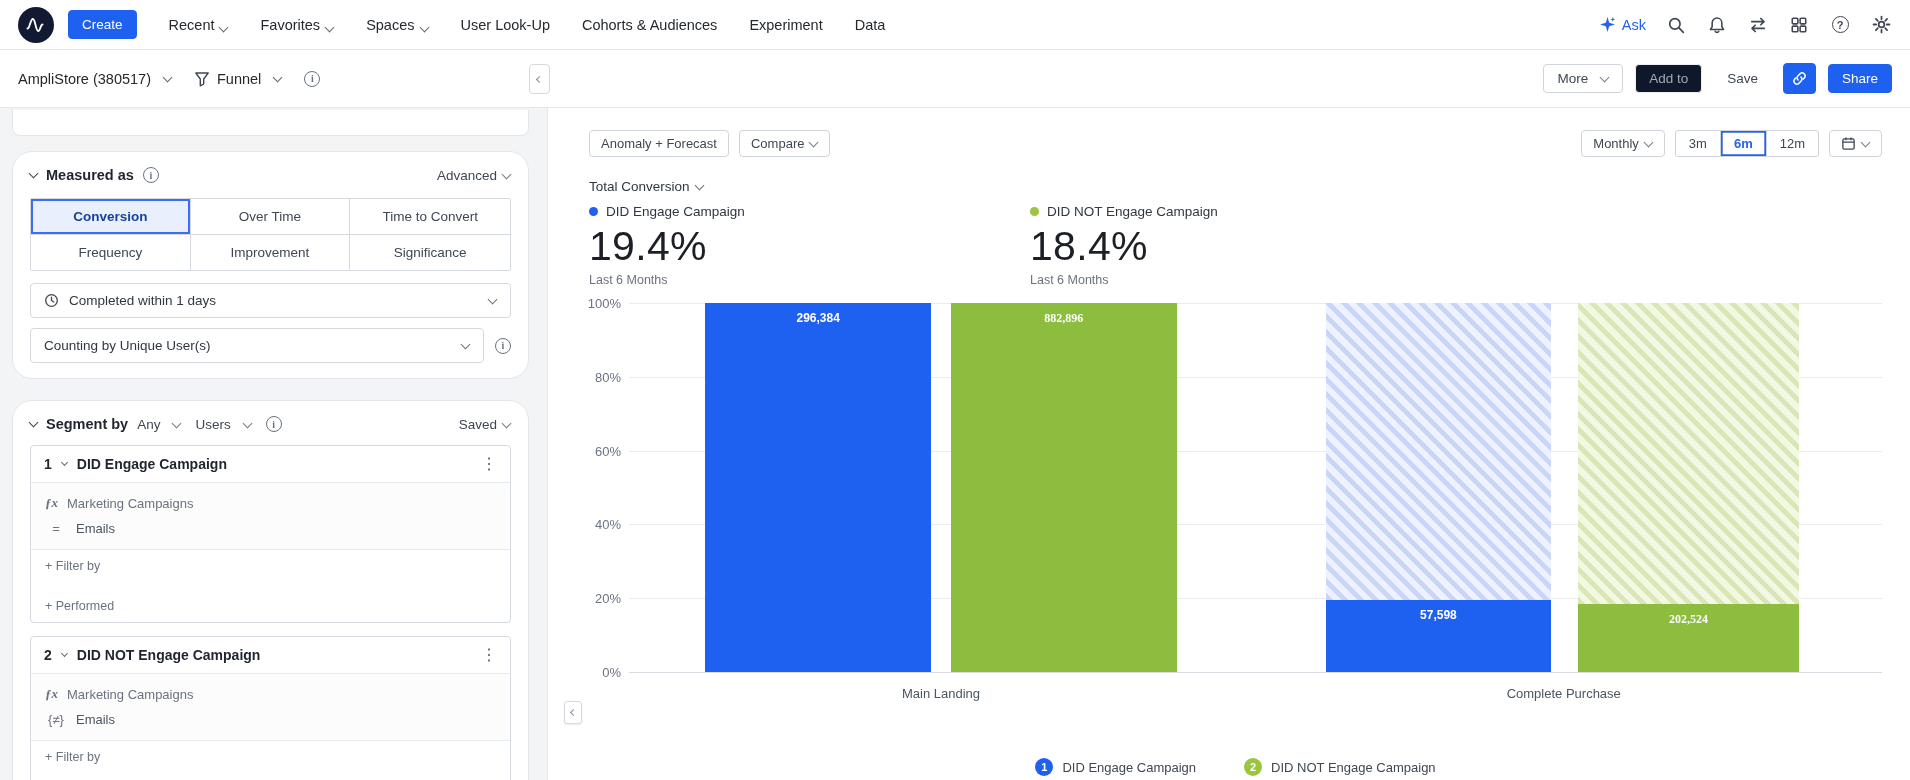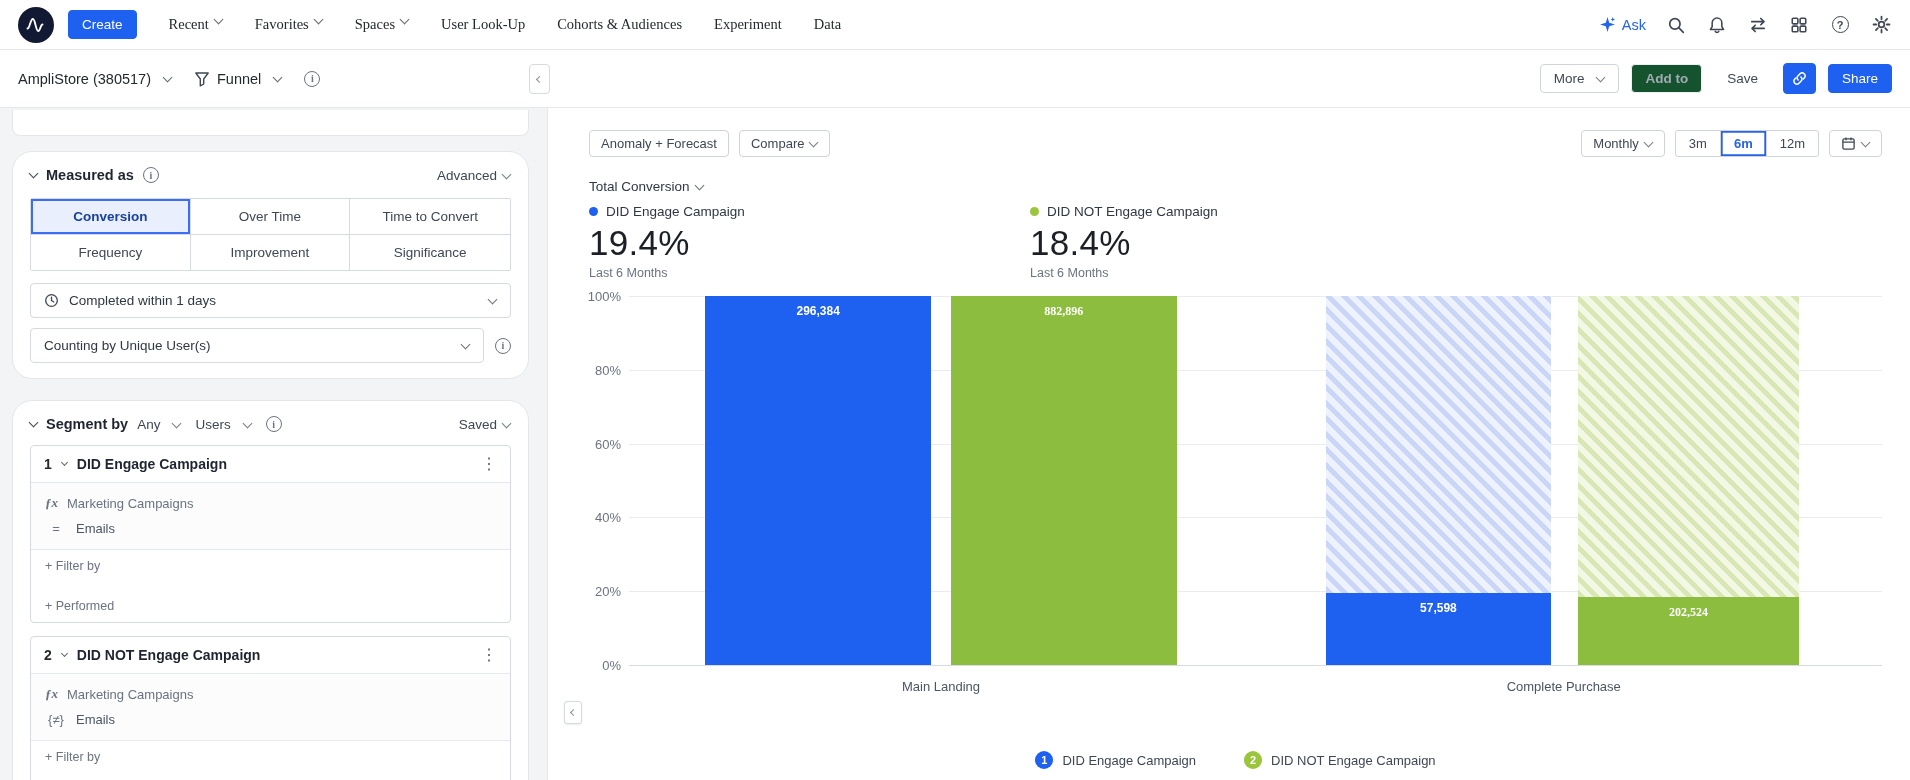--- a/index.html
+++ b/index.html
@@ -16,30 +16,30 @@
     color:#69727f; font-size:10px; font-weight:bold; font-family:"Liberation Serif",serif;
     display:inline-flex; align-items:center; justify-content:center; }
   .info::before { content:"i"; }
   .kebab { color:#57606a; font-size:16px; line-height:1; }
   .kebab::before { content:"⋮"; }
   .fxglyph { font-family:"Liberation Serif",serif; font-style:italic; font-weight:bold; color:#6b7280; font-size:13px; }
   .fxglyph::before { content:"ƒx"; }
   .btn { display:inline-flex; align-items:center; gap:7px; border:1px solid #cfd4dc; background:#fff;
     border-radius:4px; padding:6px 13px; font-size:13.5px; color:#3f4754; cursor:pointer; white-space:nowrap; }
   .btn.primary { background:#1e61f0; border-color:#1e61f0; color:#fff; font-weight:500; }
-  .btn.disabled { background:#14532d; border-color:#edeff2; color:#a3aab6; cursor:default;font-weight:bold; }
+  .btn.disabled { background:#0f172a; border-color:#edeff2; color:#a3aab6; cursor:default; }
   .btn.plain { border:none; background:transparent; }
 
   
   .navbar { height:50px; background:#fff; border-bottom:1px solid #e5e7eb; display:flex;
     align-items:center; padding:0 18px; gap:14px; position:relative; z-index:5; }
   .logo { width:36px; height:36px; border-radius:50%; background:#121a33; display:flex;
     align-items:center; justify-content:center; flex:0 0 auto; }
   .nav-links { display:flex; align-items:center; gap:32px; margin-left:18px; font-size:14.5px; color:#24292f; }
-  .nav-link { display:flex; align-items:flex-start; cursor:pointer;font-family:Liberation Serif, serif; }
+  .nav-link { display:flex; align-items:flex-end; cursor:pointer; }
   .nav-right { margin-left:auto; display:flex; align-items:center; gap:19px; }
   .ask { display:flex; align-items:center; gap:6px; color:#2563eb; font-size:14.5px; font-weight:500; cursor:pointer; }
   .icon-btn { display:flex; align-items:center; justify-content:center; width:22px; height:22px; cursor:pointer; color:#404754; }
   .q-icon { width:17px; height:17px; border:1.6px solid #404754; border-radius:50%; font-size:11px;
     font-weight:bold; display:flex; align-items:center; justify-content:center; color:#404754; }
   .q-icon::before { content:"?"; }
 
   
   .toolbar { height:58px; background:#fff; border-bottom:1px solid #e5e7eb; display:flex;
     padding:0 18px; position:relative; }
@@ -99,21 +99,21 @@
   .ranges { display:flex; border:1px solid #cfd4dc; border-radius:3px; }
   .range { padding:5px 13px; font-size:13px; color:#3f4754; border-right:1px solid #cfd4dc; cursor:pointer; }
   .range:last-child { border-right:none; }
   .range.selected { box-shadow:inset 0 0 0 1.7px #2563eb; color:#2563eb; font-weight:bold; }
 
   .total-conv { margin-top:22px; font-size:13.5px; color:#2f3742; display:flex; align-items:center; cursor:pointer; width:fit-content; }
   .metrics { display:flex; margin-top:10px; }
   .metric { width:441px; }
   .metric-name { display:flex; align-items:center; gap:8px; font-size:13.5px; color:#2f3742; }
   .dot { width:9px; height:9px; border-radius:50%; }
-  .metric-value { font-size:35px; font-weight:500; color:#1c2026; margin-top:4px; letter-spacing:.3px; }
+  .metric-value { font-size:41px; font-weight:500; color:#1c2026; margin-top:4px; letter-spacing:.3px; }
   .metric-period { font-size:12.5px; color:#6b7280; margin-top:3px; }
 
   .plot-wrap { display:flex; margin-top:16px; }
   .ylabels { width:40px; position:relative; height:369px; flex:0 0 auto; }
   .ylabel { position:absolute; right:8px; transform:translateY(-50%); font-size:13px; color:#6b7280; }
   .plot { position:relative; flex:1; height:369px; }
   .gridline { position:absolute; left:0; right:0; height:1px; background:#e9ebef; }
   .gridline.base { background:#d7dbe2; }
   .bar-col { position:absolute; top:0; bottom:0; display:flex; flex-direction:column; cursor:pointer; }
   .bar-rest { width:100%; }

